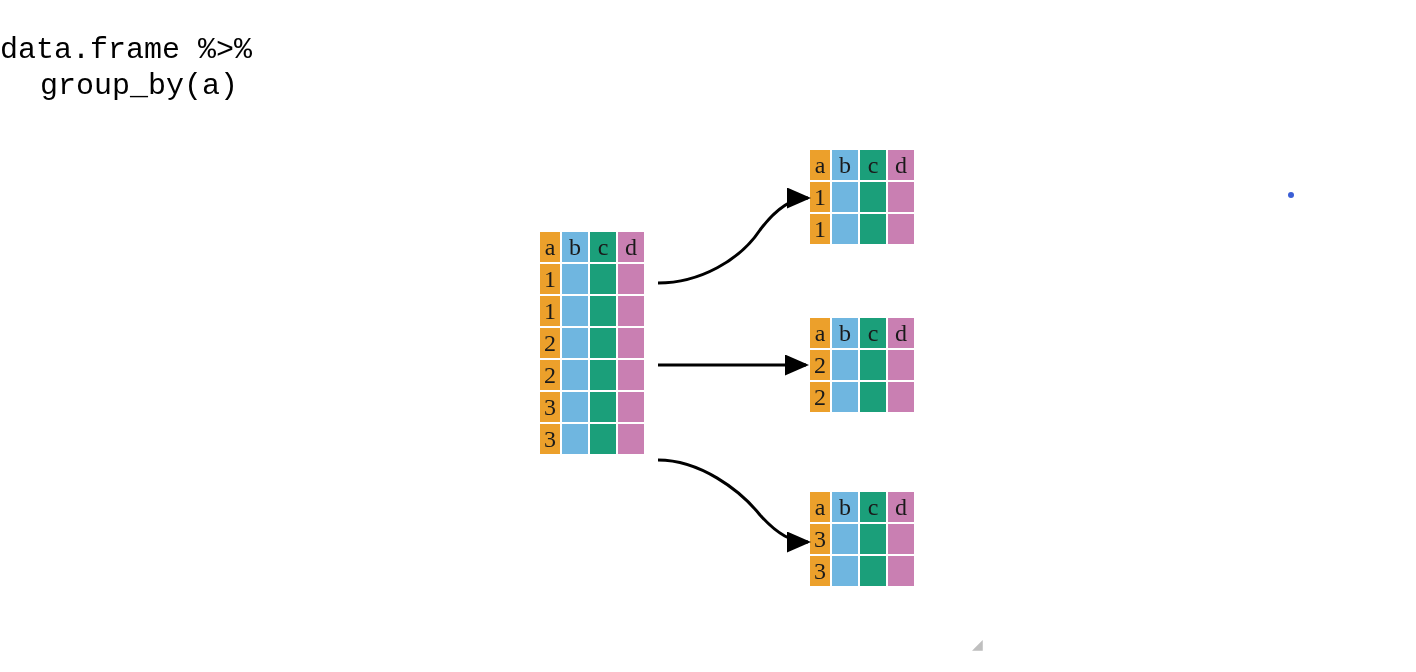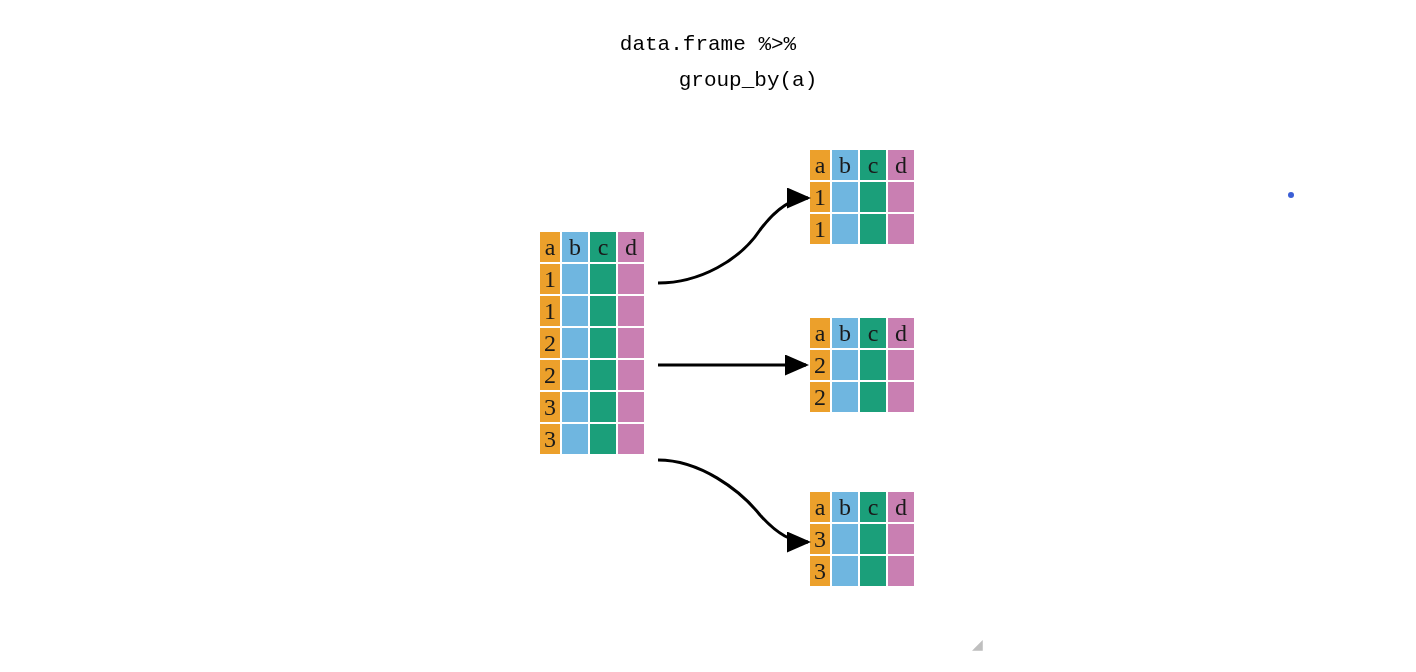--- a/index.html
+++ b/index.html
@@ -8,23 +8,22 @@
     width: 1416px;
     height: 672px;
     background: #ffffff;
     font-family: "Times New Roman", Times, serif;
     position: relative;
   }
   .code-title {
     position: absolute;
     left: 0;
     width: 1416px;
-    text-align: center;
     font-family: "Courier New", Courier, monospace;
-    font-size: 21px;
+    font-size: 30px;
     color: #000;
     line-height: 1.2;
   }
   .stage {
     position: absolute;
     left: 0;
     top: 0;
     width: 1416px;
     height: 672px;
   }

